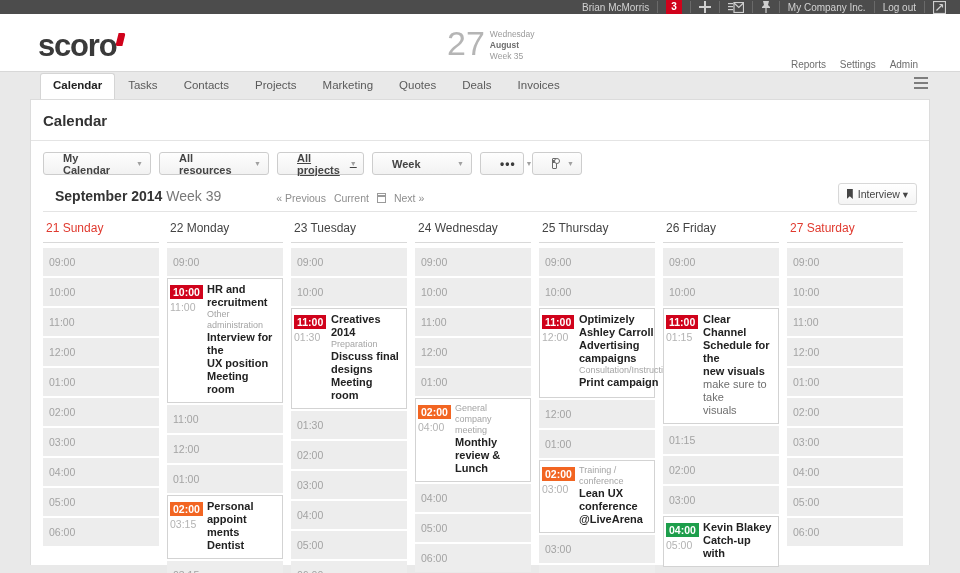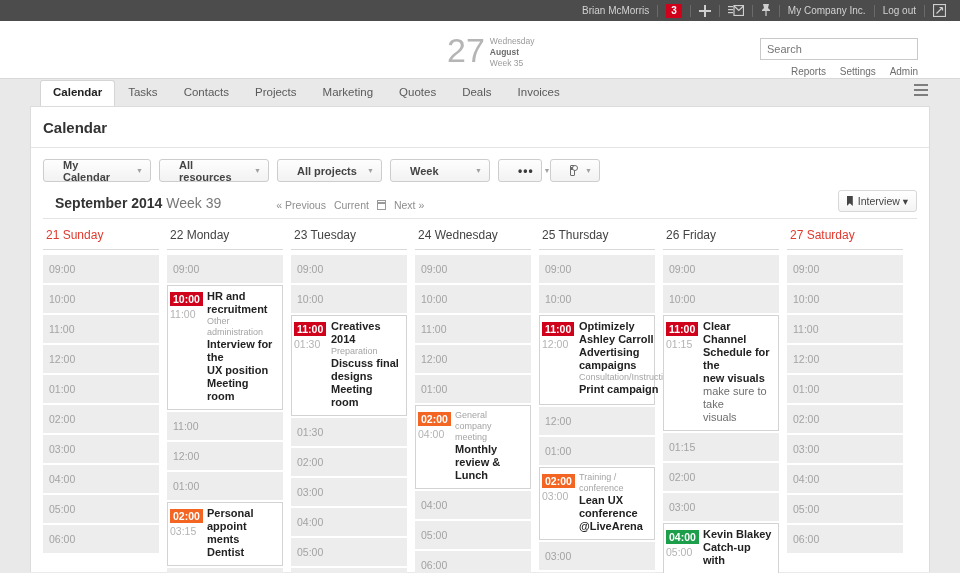--- a/index.html
+++ b/index.html
@@ -5,21 +5,21 @@
   * { box-sizing: border-box; margin: 0; padding: 0; }
   html, body {
     width: 960px; height: 573px;
     background: #e9e9e9;
     font-family: "Liberation Sans", sans-serif;
     overflow: hidden;
   }
 
   
   .topbar {
-    height: 21px; background: #4c4c4c;
+    height: 14px; background: #4c4c4c;
     display: flex; align-items: center; justify-content: flex-end;
     padding-right: 6px; color: #d2d2d2; font-size: 10px;
   }
   .topbar .seg { padding: 0 8px; display: flex; align-items: center; height: 18px; }
   .topbar .sep { width: 1px; height: 12px; background: #6a6a6a; }
   .badge-count {
     background: #d0021b; color: #fff; font-weight: bold;
     font-size: 10px; padding: 1px 5px; line-height: 12px;
   }
   .ic { fill: #cfcfcf; display: block; }
@@ -73,21 +73,21 @@
 
   .filters { display: flex; padding: 11px 0 10px 12px; gap: 8px; }
   .sel {
     height: 23px; border: 1px solid #cdcdcd; border-radius: 3px;
     background: linear-gradient(#fefefe,#f2f2f2);
     display: flex; align-items: center; font-size: 11px; font-weight: bold; color: #444;
     padding-left: 19px; cursor: pointer; position: relative;
   }
   .sel .cap { flex: 1; }
   .sel .car { color: #a0a0a0; font-size: 7px; padding: 0 7px 0 10px; }
-  .sel.w1 { width: 108px; } .sel.w2 { width: 110px; } .sel.w3 { width: 105px; }
+  .sel.w1 { width: 108px; } .sel.w2 { width: 110px; } .sel.w3 { width: 87px; text-decoration: underline; }
   .sel.w4 { width: 100px; } .sel.w5 { width: 44px; } .sel.w6 { width: 50px; }
   .dots { letter-spacing: 1px; font-size: 12px; color: #3c3c3c; }
   .calicon { width: 17px; height: 11px; border: 1.5px solid #6a6a6a; border-radius: 1px; position: relative; }
   .calicon::before { content:""; position:absolute; top:1px; left:0; right:0; height:3px; background:#6a6a6a; }
   .calicon::after { content:""; position:absolute; width:4px; height:4px; border:1.5px solid #6a6a6a; border-radius:50%; right:-4px; top:-1px; background:#fff; }
 
   .daterow { display: flex; align-items: flex-end; padding: 3px 12px 7px; border-bottom: 1px solid #e4e4e4; margin: 0 12px; position: relative; }
   .mtitle { font-size: 14px; color: #333; }
   .mtitle b { font-weight: bold; }
   .mtitle span { color: #787878; }
@@ -169,29 +169,31 @@
   <span class="sep"></span>
   <span class="seg">
     <svg width="13" height="13" viewBox="0 0 13 13" class="ic">
         <rect x="0.5" y="0.5" width="12" height="12" fill="none" stroke="#cfcfcf" stroke-width="1.2"></rect>
         <path d="M3.5 9.5 L9.5 3.5 M9.5 3.5 H6.5 M9.5 3.5 V6.5" stroke="#cfcfcf" stroke-width="1.2" fill="none"></path>
       </svg>
   </span>
 </div>
 
 <div class="header">
+  <div class="logo">
+    <span>scoro</span><span class="tick"></span>
+  </div>
   <div class="datewrap">
     <div class="dnum">27</div>
     <div class="dmeta">
       <div>Wednesday</div>
       <b>August</b>
       <div>Week 35</div>
     </div>
   </div>
-  <input class="searchbox" placeholder="Search" style="">
   <div class="hlinks">
     <a href="#">Reports</a>
     <a href="#">Settings</a>
     <a href="#">Admin</a>
   </div>
 </div>
 
 <div class="tabbar" id="tabbar">
 
 <div class="tab active"><span>Calendar</span></div>

